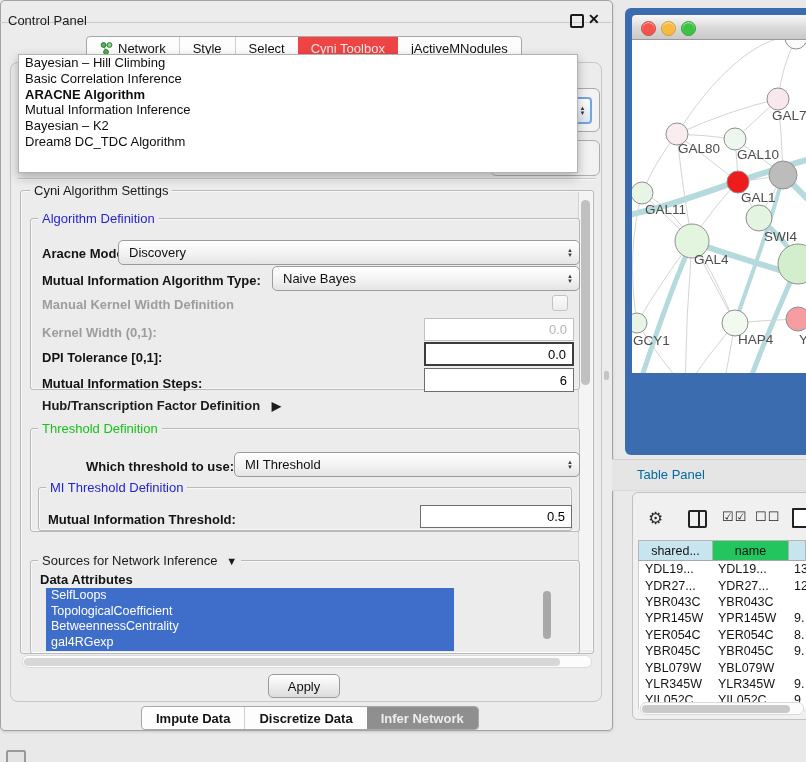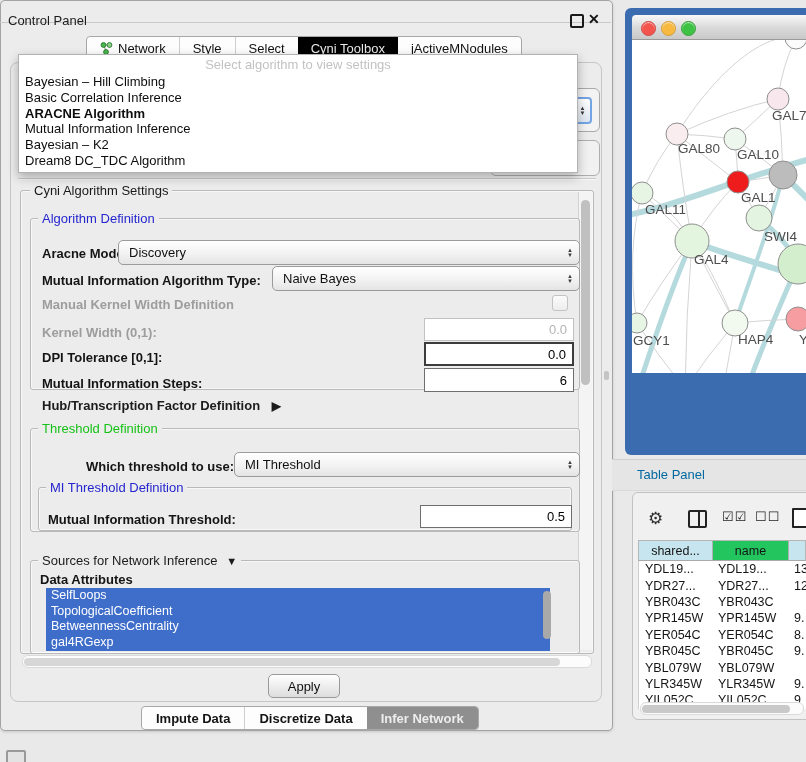--- a/index.html
+++ b/index.html
@@ -11,21 +11,21 @@
              border-radius:5px;box-shadow:0 1px 3px rgba(0,0,0,.15);}
   .cp-titlebar{left:0;top:9;width:611px;height:22px;border-bottom:1px solid #c9c9c9;}
   .cp-title{left:8px;top:13px;font-size:13px;color:#1c1c1c;}
   .float-icon{left:570px;top:14px;width:10px;height:10px;border:2px solid #1a1a1a;border-radius:2px;background:transparent;}
   .close-icon{left:588px;top:11px;font-size:14px;font-weight:bold;color:#111;}
   
   .tabbar{left:86px;top:36px;height:22px;display:flex;background:#fdfdfd;border:1px solid #a8a8a8;
           border-radius:4px;overflow:hidden;}
   .tab{display:flex;align-items:center;padding:0 13px;font-size:13px;color:#111;border-left:1px solid #cfcfcf;cursor:default;}
   .tab:first-child{border-left:none;}
-  .tab.selected{background:#000000;color:#e9e9e9;border-left:none;}
+  .tab.selected{background:#ef4444;color:#e9e9e9;border-left:none;}
   .tab.selected + .tab{border-left:none;}
   .net-icon{width:13px;height:13px;margin-right:5px;}
   
   .inner-panel{left:10px;top:62px;width:590px;height:638px;background:#ececec;border:1px solid #c6c6c6;border-radius:8px;}
   .frag-line{left:18px;top:178px;width:578px;height:0;border-top:1px solid #c9c9c9;border-bottom:1px solid #f8f8f8;}
   .frag-combo{left:490px;top:88px;width:108px;height:42px;background:#f3f3f3;border:1px solid #a9a9a9;border-radius:6px;}
   .frag-combo .focus-spin{position:absolute;right:7px;top:8px;width:15px;height:23px;border:2px solid #73a5e4;border-radius:4px;
       background:linear-gradient(#fff,#dfe7f2);display:flex;flex-direction:column;align-items:center;justify-content:center;
       font-size:6px;line-height:5px;color:#333;}
   .frag-box2{left:490px;top:140px;width:108px;height:34px;background:#f1f1f1;border:1px solid #aeaeae;border-radius:6px;}
@@ -48,21 +48,21 @@
          font-size:13px;color:#111;display:flex;align-items:center;padding-left:10px;}
   .combo .arrows{position:absolute;right:6px;top:50%;transform:translateY(-50%);display:flex;flex-direction:column;
                  align-items:center;font-size:6px;line-height:5px;color:#3c3c3c;}
   
   .tinput{background:#fff;font-size:13px;text-align:right;padding-right:6px;display:flex;align-items:center;justify-content:flex-end;}
   .bd-dark{border:2px solid #3c3c3c;}
   .bd-mid{border:1px solid #6e6e6e;}
   .bd-dis{border:1px solid #c2c2c2;color:#b4b4b4;}
   .checkbox{width:14px;height:14px;border:1px solid #c3c3c3;border-radius:3px;background:linear-gradient(#fbfbfb,#ededed);}
   
-  .attr-list{left:46px;top:588px;width:504px;height:63px;background:#fff;overflow:hidden;}
+  .attr-list{left:46px;top:588px;width:408px;height:63px;background:#fff;overflow:hidden;}
   .attr-item{height:15.7px;line-height:15.7px;background:#3e6dca;color:#fff;font-size:12.5px;padding-left:5px;white-space:nowrap;}
   
   .vtrack{background:#f4f4f4;border-left:1px solid #d2d2d2;}
   .vthumb{background:#c0c0c0;border-radius:5px;}
   .htrack{background:#fcfcfc;border:1px solid #dadada;border-radius:6px;}
   .hthumb{background:#d7d7d7;border-radius:4px;}
   
   .apply-btn{left:268px;top:674px;width:70px;height:22px;border:1px solid #9a9a9a;border-radius:5px;
              background:linear-gradient(#ffffff,#ececec 55%,#dddddd);font-size:13px;color:#111;
              display:flex;align-items:center;justify-content:center;}
@@ -135,21 +135,20 @@
 <div class="abs frag-combo">
   <div class="focus-spin">
       <span>▲</span>
       <span>▼</span>
     </div>
 </div>
 <div class="abs frag-box2"></div>
 <div class="abs frag-line"></div>
 
 <div class="abs popup">
-  <div class="popup-placeholder">Select algorithm to view settings</div>
   <div class="popup-item">Bayesian – Hill Climbing</div>
   <div class="popup-item">Basic Correlation Inference</div>
   <div class="popup-item bold">ARACNE Algorithm</div>
   <div class="popup-item">Mutual Information Inference</div>
   <div class="popup-item">Bayesian – K2</div>
   <div class="popup-item">Dream8 DC_TDC Algorithm</div>
 </div>
 
 <div class="abs group" style="left:20px;top:190px;width:572px;height:462px;"></div>
 <div class="abs group-title t-black" style="left:30px;top:184px;">Cyni Algorithm Settings</div>

